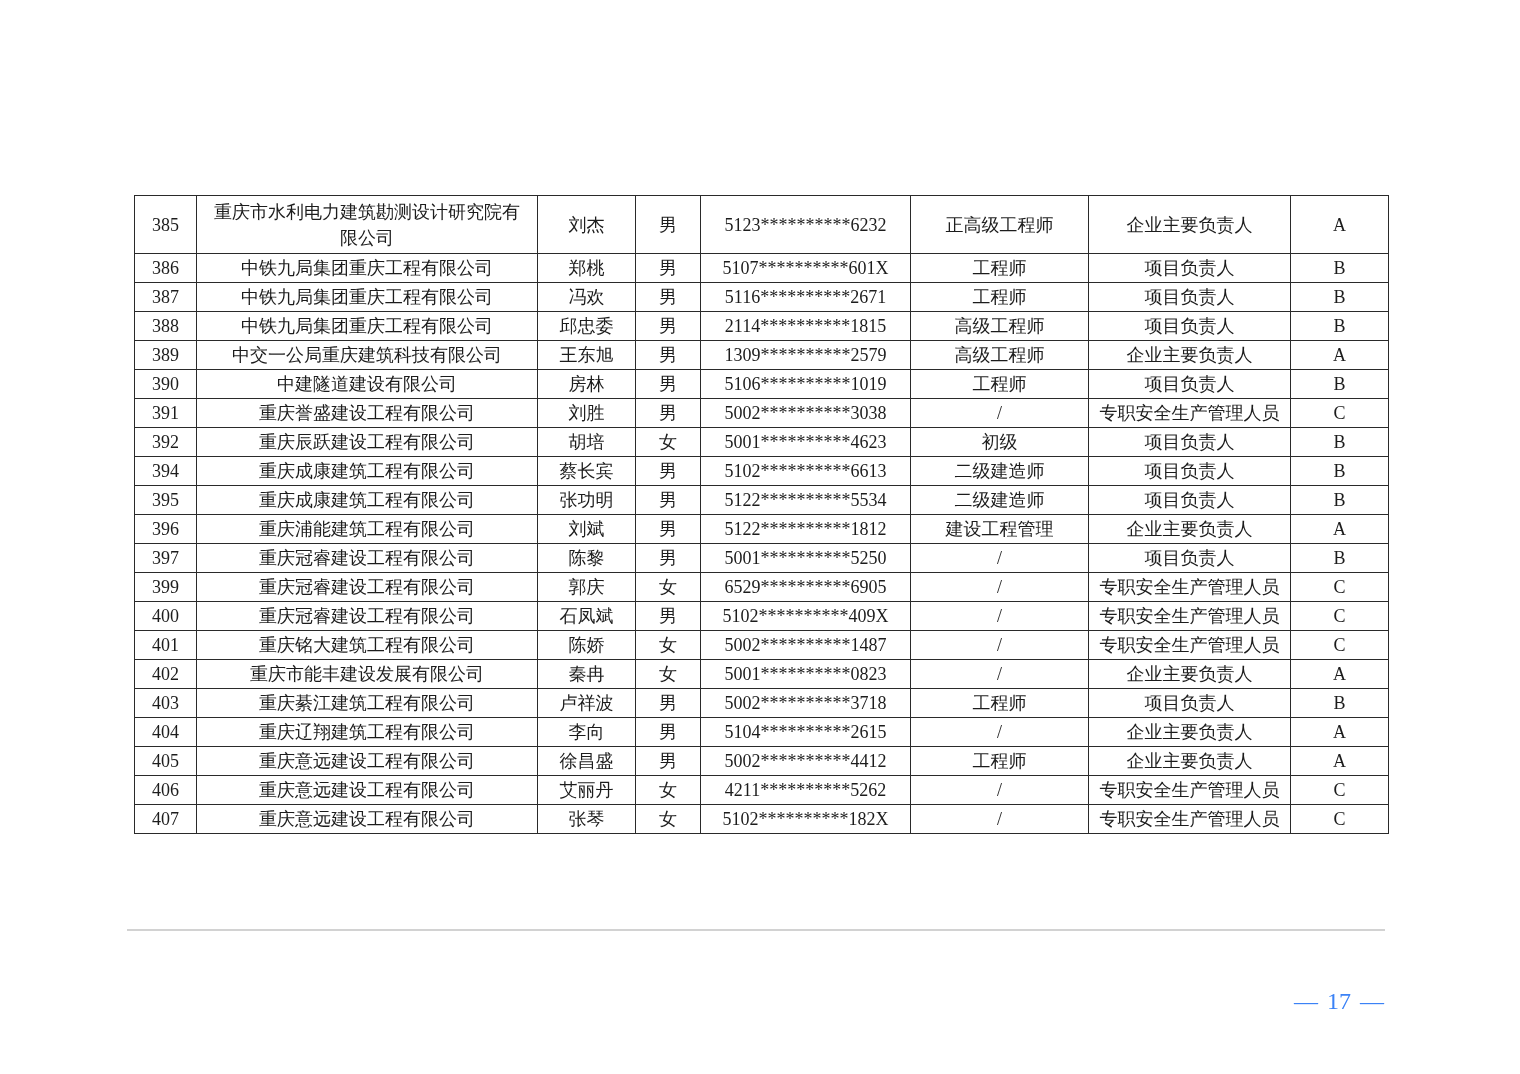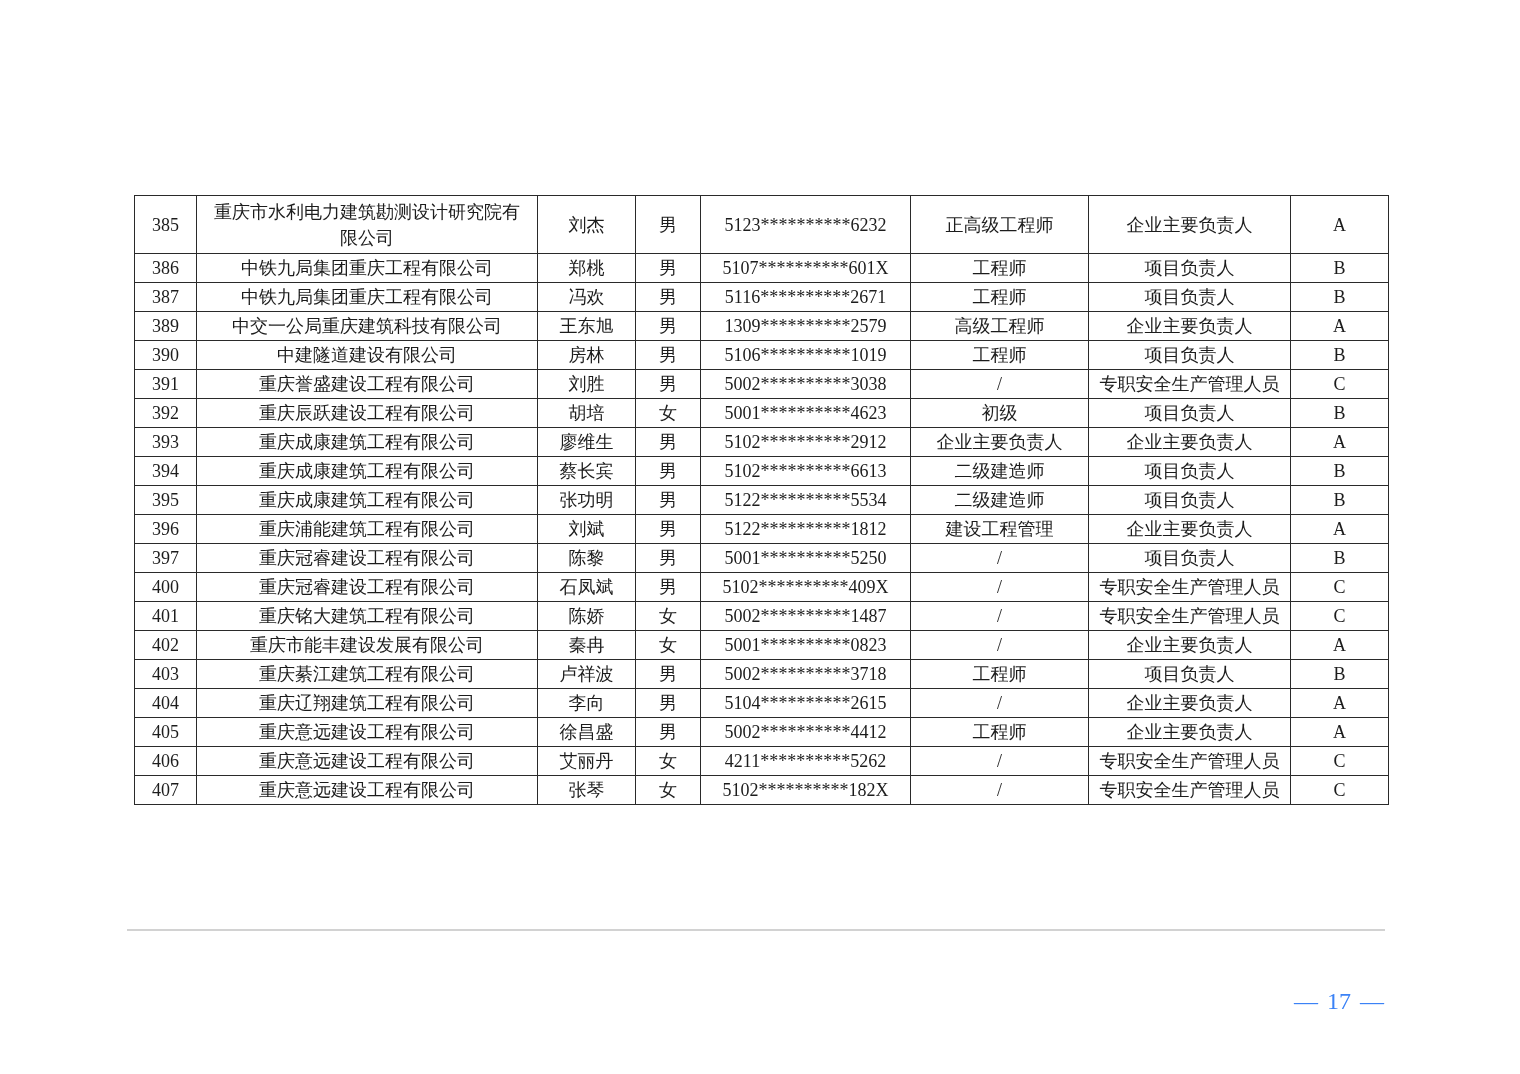--- a/index.html
+++ b/index.html
@@ -118,20 +118,30 @@
           <td class="c0">387</td>
           <td class="c1">中铁九局集团重庆工程有限公司</td>
           <td class="c2">冯欢</td>
           <td class="c3">男</td>
           <td class="c4">5116**********2671</td>
           <td class="c5">工程师</td>
           <td class="c6">项目负责人</td>
           <td class="c7">B</td>
         </tr>
         <tr>
+          <td class="c0">388</td>
+          <td class="c1">中铁九局集团重庆工程有限公司</td>
+          <td class="c2">邱忠委</td>
+          <td class="c3">男</td>
+          <td class="c4">2114**********1815</td>
+          <td class="c5">高级工程师</td>
+          <td class="c6">项目负责人</td>
+          <td class="c7">B</td>
+        </tr>
+        <tr>
           <td class="c0">389</td>
           <td class="c1">中交一公局重庆建筑科技有限公司</td>
           <td class="c2">王东旭</td>
           <td class="c3">男</td>
           <td class="c4">1309**********2579</td>
           <td class="c5">高级工程师</td>
           <td class="c6">企业主要负责人</td>
           <td class="c7">A</td>
         </tr>
         <tr>
@@ -158,30 +168,20 @@
           <td class="c0">392</td>
           <td class="c1">重庆辰跃建设工程有限公司</td>
           <td class="c2">胡培</td>
           <td class="c3">女</td>
           <td class="c4">5001**********4623</td>
           <td class="c5">初级</td>
           <td class="c6">项目负责人</td>
           <td class="c7">B</td>
         </tr>
         <tr>
-          <td class="c0">393</td>
-          <td class="c1">重庆成康建筑工程有限公司</td>
-          <td class="c2">廖维生</td>
-          <td class="c3">男</td>
-          <td class="c4">5102**********2912</td>
-          <td class="c5">企业主要负责人</td>
-          <td class="c6">企业主要负责人</td>
-          <td class="c7">A</td>
-        </tr>
-        <tr>
           <td class="c0">394</td>
           <td class="c1">重庆成康建筑工程有限公司</td>
           <td class="c2">蔡长宾</td>
           <td class="c3">男</td>
           <td class="c4">5102**********6613</td>
           <td class="c5">二级建造师</td>
           <td class="c6">项目负责人</td>
           <td class="c7">B</td>
         </tr>
         <tr>
@@ -208,20 +208,30 @@
           <td class="c0">397</td>
           <td class="c1">重庆冠睿建设工程有限公司</td>
           <td class="c2">陈黎</td>
           <td class="c3">男</td>
           <td class="c4">5001**********5250</td>
           <td class="c5">/</td>
           <td class="c6">项目负责人</td>
           <td class="c7">B</td>
         </tr>
         <tr>
+          <td class="c0">399</td>
+          <td class="c1">重庆冠睿建设工程有限公司</td>
+          <td class="c2">郭庆</td>
+          <td class="c3">女</td>
+          <td class="c4">6529**********6905</td>
+          <td class="c5">/</td>
+          <td class="c6">专职安全生产管理人员</td>
+          <td class="c7">C</td>
+        </tr>
+        <tr>
           <td class="c0">400</td>
           <td class="c1">重庆冠睿建设工程有限公司</td>
           <td class="c2">石凤斌</td>
           <td class="c3">男</td>
           <td class="c4">5102**********409X</td>
           <td class="c5">/</td>
           <td class="c6">专职安全生产管理人员</td>
           <td class="c7">C</td>
         </tr>
         <tr>

